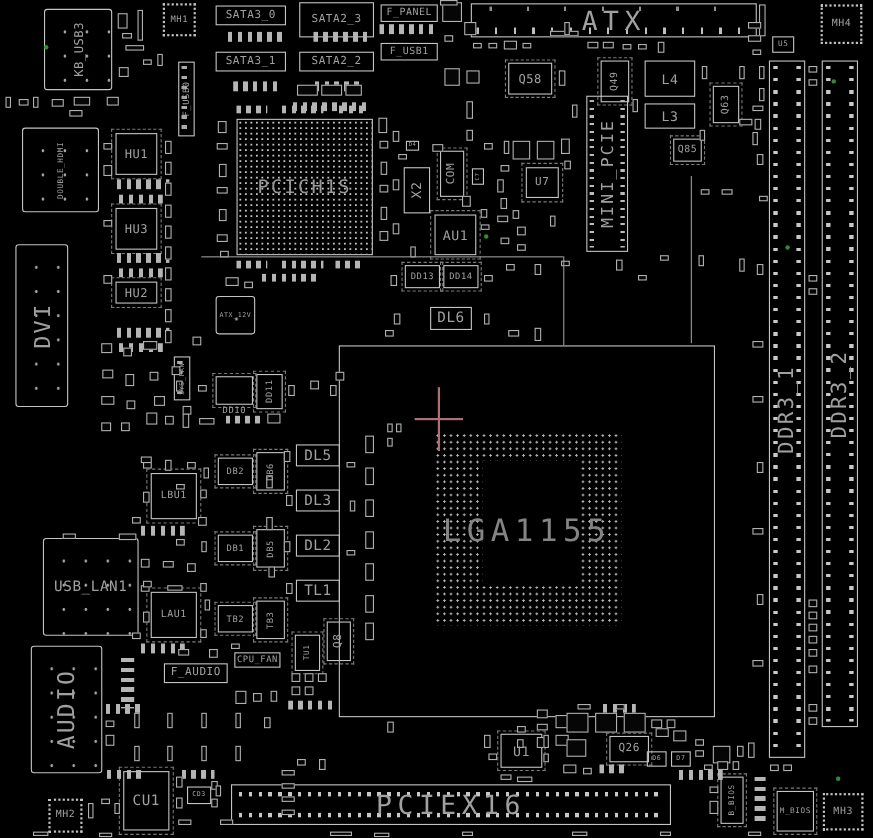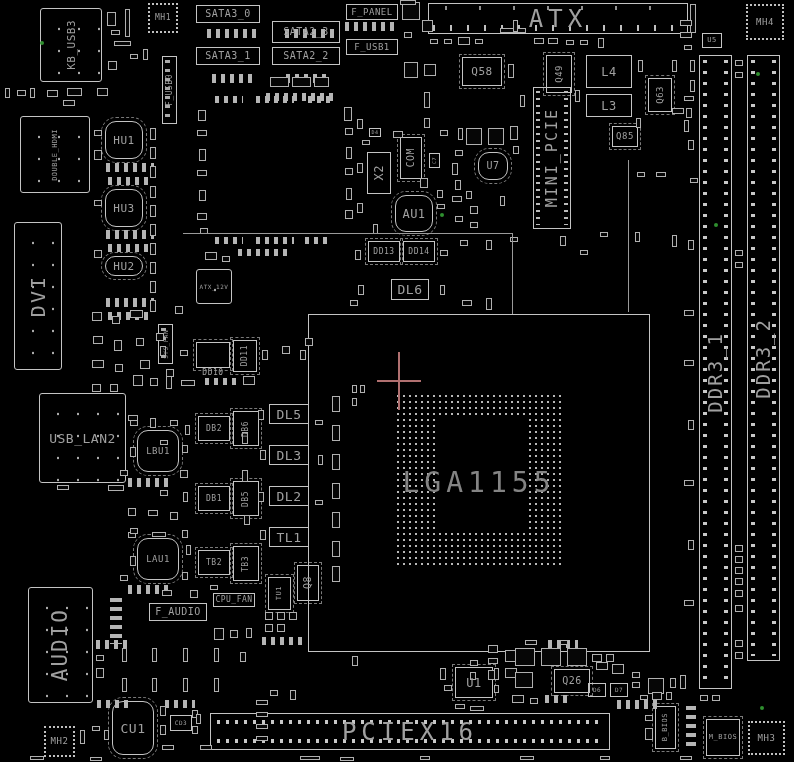--- a/index.html
+++ b/index.html
@@ -5,21 +5,21 @@
   html,body{margin:0;padding:0;background:#000;}
   .board{position:relative;width:794px;height:762px;background:#000;overflow:hidden;
          font-family:"DejaVu Sans Mono","Liberation Mono",monospace;}
   .comp{position:absolute;box-sizing:border-box;border:1px solid #c4c4c4;
         display:flex;align-items:center;justify-content:center;background:transparent;}
   .lbl{white-space:nowrap;line-height:1;color:#a0a0a0;position:relative;z-index:3;}
   .o-v .lbl{writing-mode:vertical-rl;transform:rotate(180deg);}
   .t-box{}
   .t-tiny{}
   .t-chip,.t-qfn{outline:1px dashed #7a7a7a;outline-offset:2px;}
-  .t-qfn{outline-offset:3px;border-radius:11px;}
+  .t-qfn{outline-offset:3px;}
   .t-conn{background-image:radial-gradient(#a8a8a8 1.1px,transparent 1.5px);
           background-size:20px 22px;background-position:8px 9px;border-radius:3px;}
   .t-mount{border:2px dotted #c0c0c0;}
   .t-header{}
   .t-header::before{content:"";position:absolute;left:2px;top:3px;bottom:3px;width:5px;
           background:repeating-linear-gradient(180deg,#aaa 0 3px,transparent 3px 9px);}
   .t-bga{background-image:radial-gradient(#c2c2c2 0.9px,transparent 1.1px);background-size:5px 5px;}
   .t-bga .lbl{color:#989898;}
   .t-atx::before{content:"";position:absolute;left:4px;right:4px;bottom:2px;height:6px;
           background:repeating-linear-gradient(90deg,#c0c0c0 0 2px,transparent 2px 17px);}
@@ -61,21 +61,21 @@
     </div>
     <div class="comp t-header o-v" style="left: 162px; top: 56px; width: 15px; height: 68px;">
       <span class="lbl" style="font-size: 8px; letter-spacing: 0.5px;">F_USB0</span>
     </div>
     <div class="comp t-box o-h" style="left: 196px; top: 5px; width: 64px; height: 18px;">
       <span class="lbl" style="font-size: 10px; letter-spacing: 0.5px;">SATA3_0</span>
     </div>
     <div class="comp t-box o-h" style="left: 196px; top: 47px; width: 64px; height: 18px;">
       <span class="lbl" style="font-size: 10px; letter-spacing: 0.5px;">SATA3_1</span>
     </div>
-    <div class="comp t-box o-h" style="left: 272px; top: 21px; width: 68px; height: 22px;">
+    <div class="comp t-box o-h" style="left: 272px; top: 2px; width: 68px; height: 32px;">
       <span class="lbl" style="font-size: 10px; letter-spacing: 0.5px;">SATA2_3</span>
     </div>
     <div class="comp t-box o-h" style="left: 272px; top: 47px; width: 68px; height: 18px;">
       <span class="lbl" style="font-size: 10px; letter-spacing: 0.5px;">SATA2_2</span>
     </div>
     <div class="comp t-box o-h" style="left: 346px; top: 4px; width: 52px; height: 16px;">
       <span class="lbl" style="font-size: 9px; letter-spacing: 0.5px;">F_PANEL</span>
     </div>
     <div class="comp t-box o-h" style="left: 346px; top: 39px; width: 52px; height: 16px;">
       <span class="lbl" style="font-size: 9px; letter-spacing: 0.5px;">F_USB1</span>
@@ -106,20 +106,23 @@
     </div>
     <div class="comp t-chip o-h" style="left: 612px; top: 126px; width: 26px; height: 21px;">
       <span class="lbl" style="font-size: 9px; letter-spacing: 0.5px;">Q85</span>
     </div>
     <div class="comp t-slotv o-v" style="left: 533px; top: 87px; width: 38px; height: 142px;">
       <span class="lbl" style="font-size: 15px; letter-spacing: 2px;">MINI_PCIE</span>
     </div>
     <div class="comp t-qfn o-h" style="left: 478px; top: 152px; width: 30px; height: 28px;">
       <span class="lbl" style="font-size: 10px; letter-spacing: 0.5px;">U7</span>
     </div>
+    <div class="comp t-bga o-h" style="left: 215px; top: 108px; width: 124px; height: 124px;">
+      <span class="lbl" style="font-size: 17px; letter-spacing: 2px;">PCICH1S</span>
+    </div>
     <div class="comp t-box o-v" style="left: 367px; top: 152px; width: 24px; height: 42px;">
       <span class="lbl" style="font-size: 12px; letter-spacing: 0.5px;">X2</span>
     </div>
     <div class="comp t-chip o-v" style="left: 400px; top: 137px; width: 22px; height: 42px;">
       <span class="lbl" style="font-size: 10px; letter-spacing: 0.5px;">COM</span>
     </div>
     <div class="comp t-tiny o-h" style="left: 369px; top: 128px; width: 12px; height: 9px;">
       <span class="lbl" style="font-size: 5px; letter-spacing: 0.5px;">D4</span>
     </div>
     <div class="comp t-tiny o-v" style="left: 429px; top: 153px; width: 11px; height: 15px;">
@@ -205,22 +208,22 @@
     </div>
     <div class="comp t-chip o-v" style="left: 297px; top: 565px; width: 22px; height: 36px;">
       <span class="lbl" style="font-size: 10px; letter-spacing: 0.5px;">Q8</span>
     </div>
     <div class="comp t-box o-h" style="left: 213px; top: 593px; width: 42px; height: 14px;">
       <span class="lbl" style="font-size: 8px; letter-spacing: 0.5px;">CPU_FAN</span>
     </div>
     <div class="comp t-box o-h" style="left: 149px; top: 603px; width: 58px; height: 18px;">
       <span class="lbl" style="font-size: 10px; letter-spacing: 0.5px;">F_AUDIO</span>
     </div>
-    <div class="comp t-conn o-h" style="left: 39px; top: 393px; width: 87px; height: 90px;">
-      <span class="lbl" style="font-size: 13px; letter-spacing: 0.5px;">USB_LAN2</span>
+    <div class="comp t-conn o-h" style="left: 39px; top: 489px; width: 87px; height: 89px;">
+      <span class="lbl" style="font-size: 13px; letter-spacing: 0.5px;">USB_LAN1</span>
     </div>
     <div class="comp t-conn o-v" style="left: 28px; top: 587px; width: 65px; height: 116px;">
       <span class="lbl" style="font-size: 21px; letter-spacing: 2px;">AUDIO</span>
     </div>
     <div class="comp t-mount o-h" style="left: 44px; top: 726px; width: 31px; height: 31px;">
       <span class="lbl" style="font-size: 9px; letter-spacing: 0.5px;">MH2</span>
     </div>
     <div class="comp t-qfn o-h" style="left: 112px; top: 701px; width: 42px; height: 54px;">
       <span class="lbl" style="font-size: 13px; letter-spacing: 0.5px;">CU1</span>
     </div>

